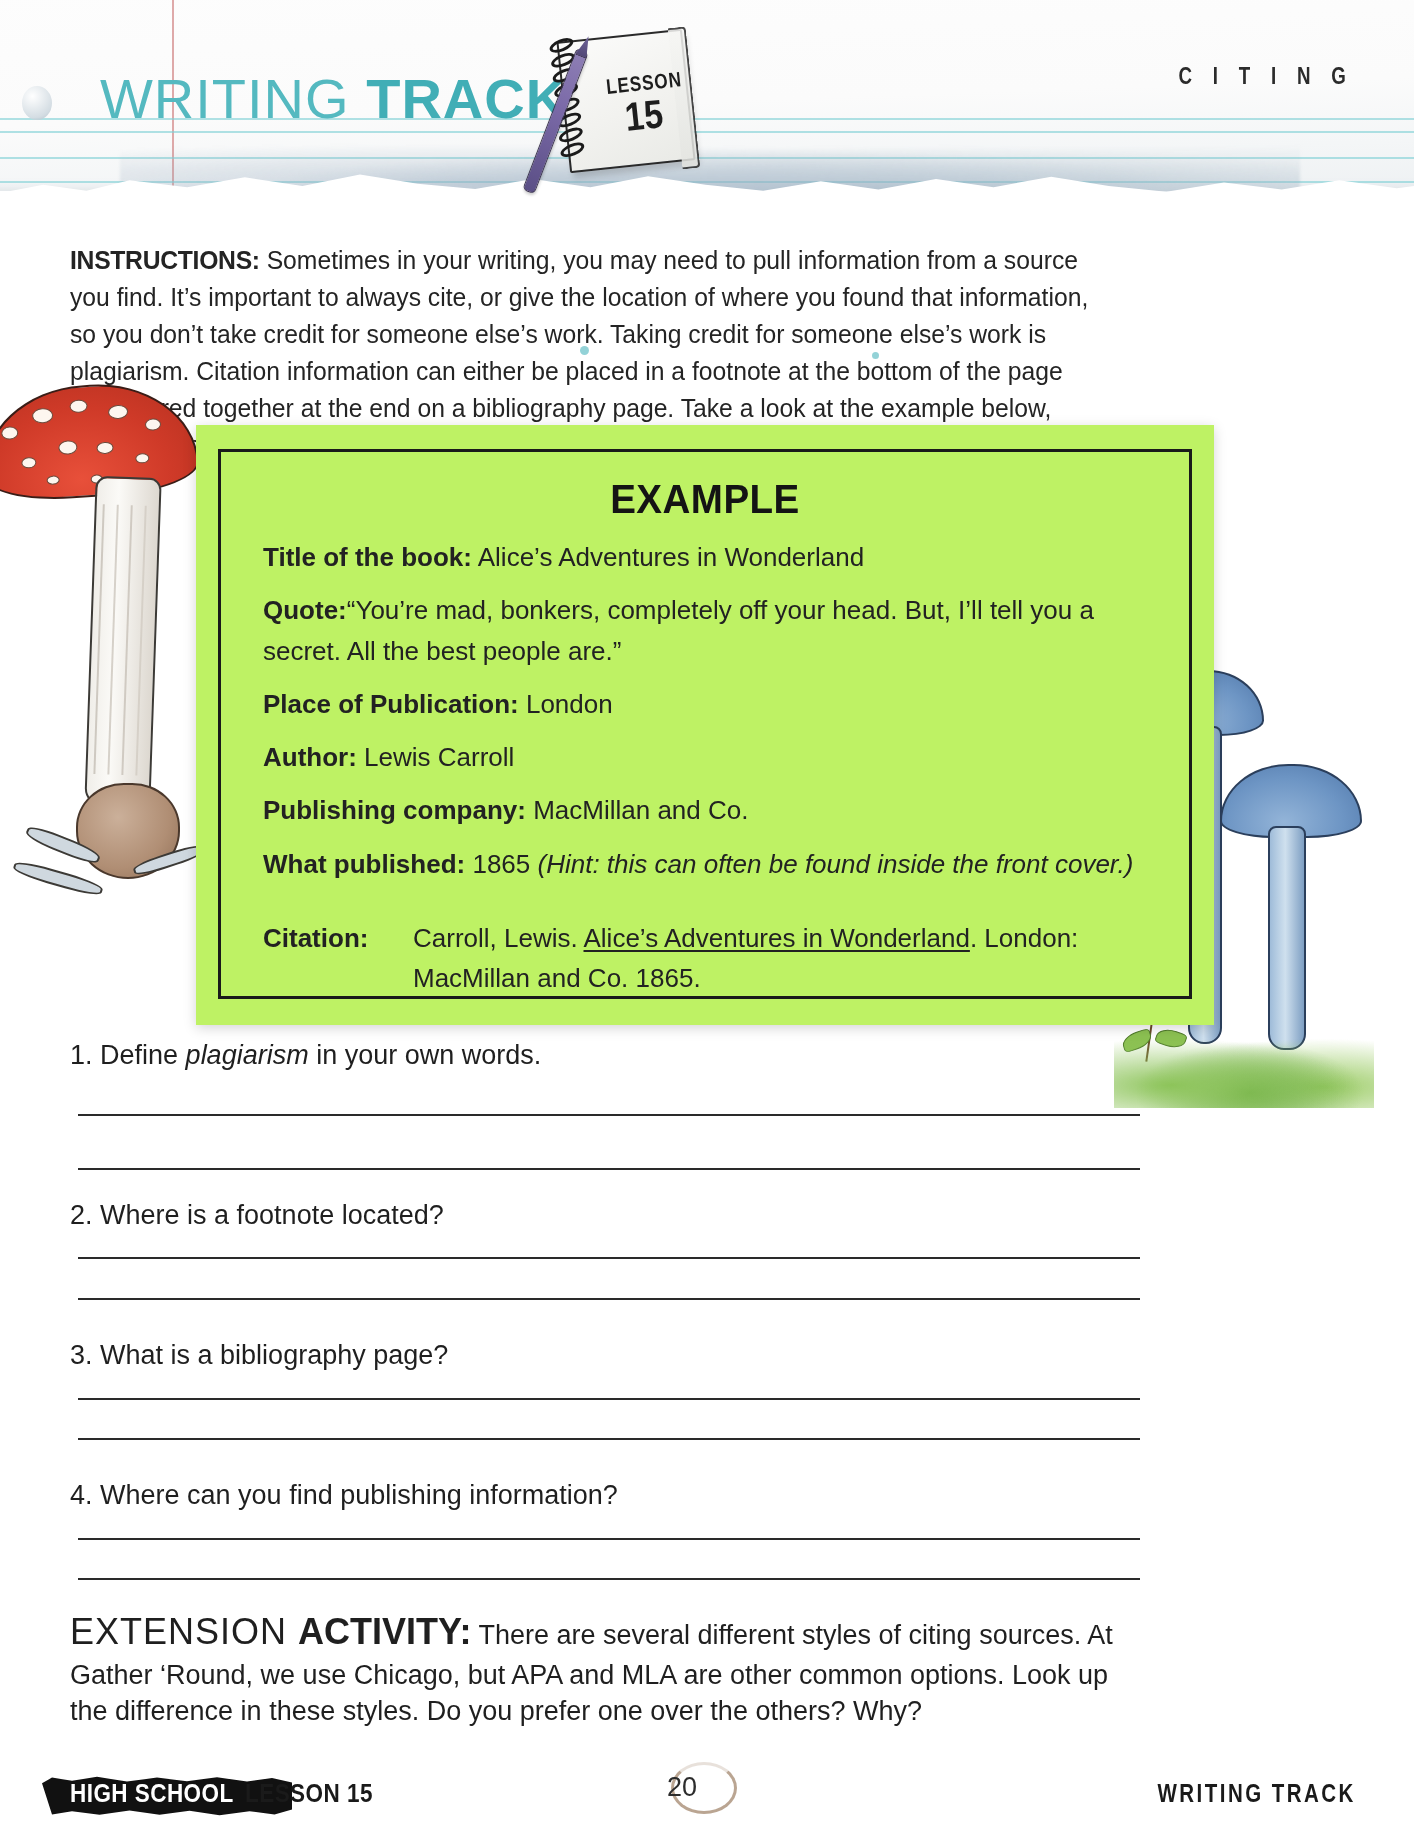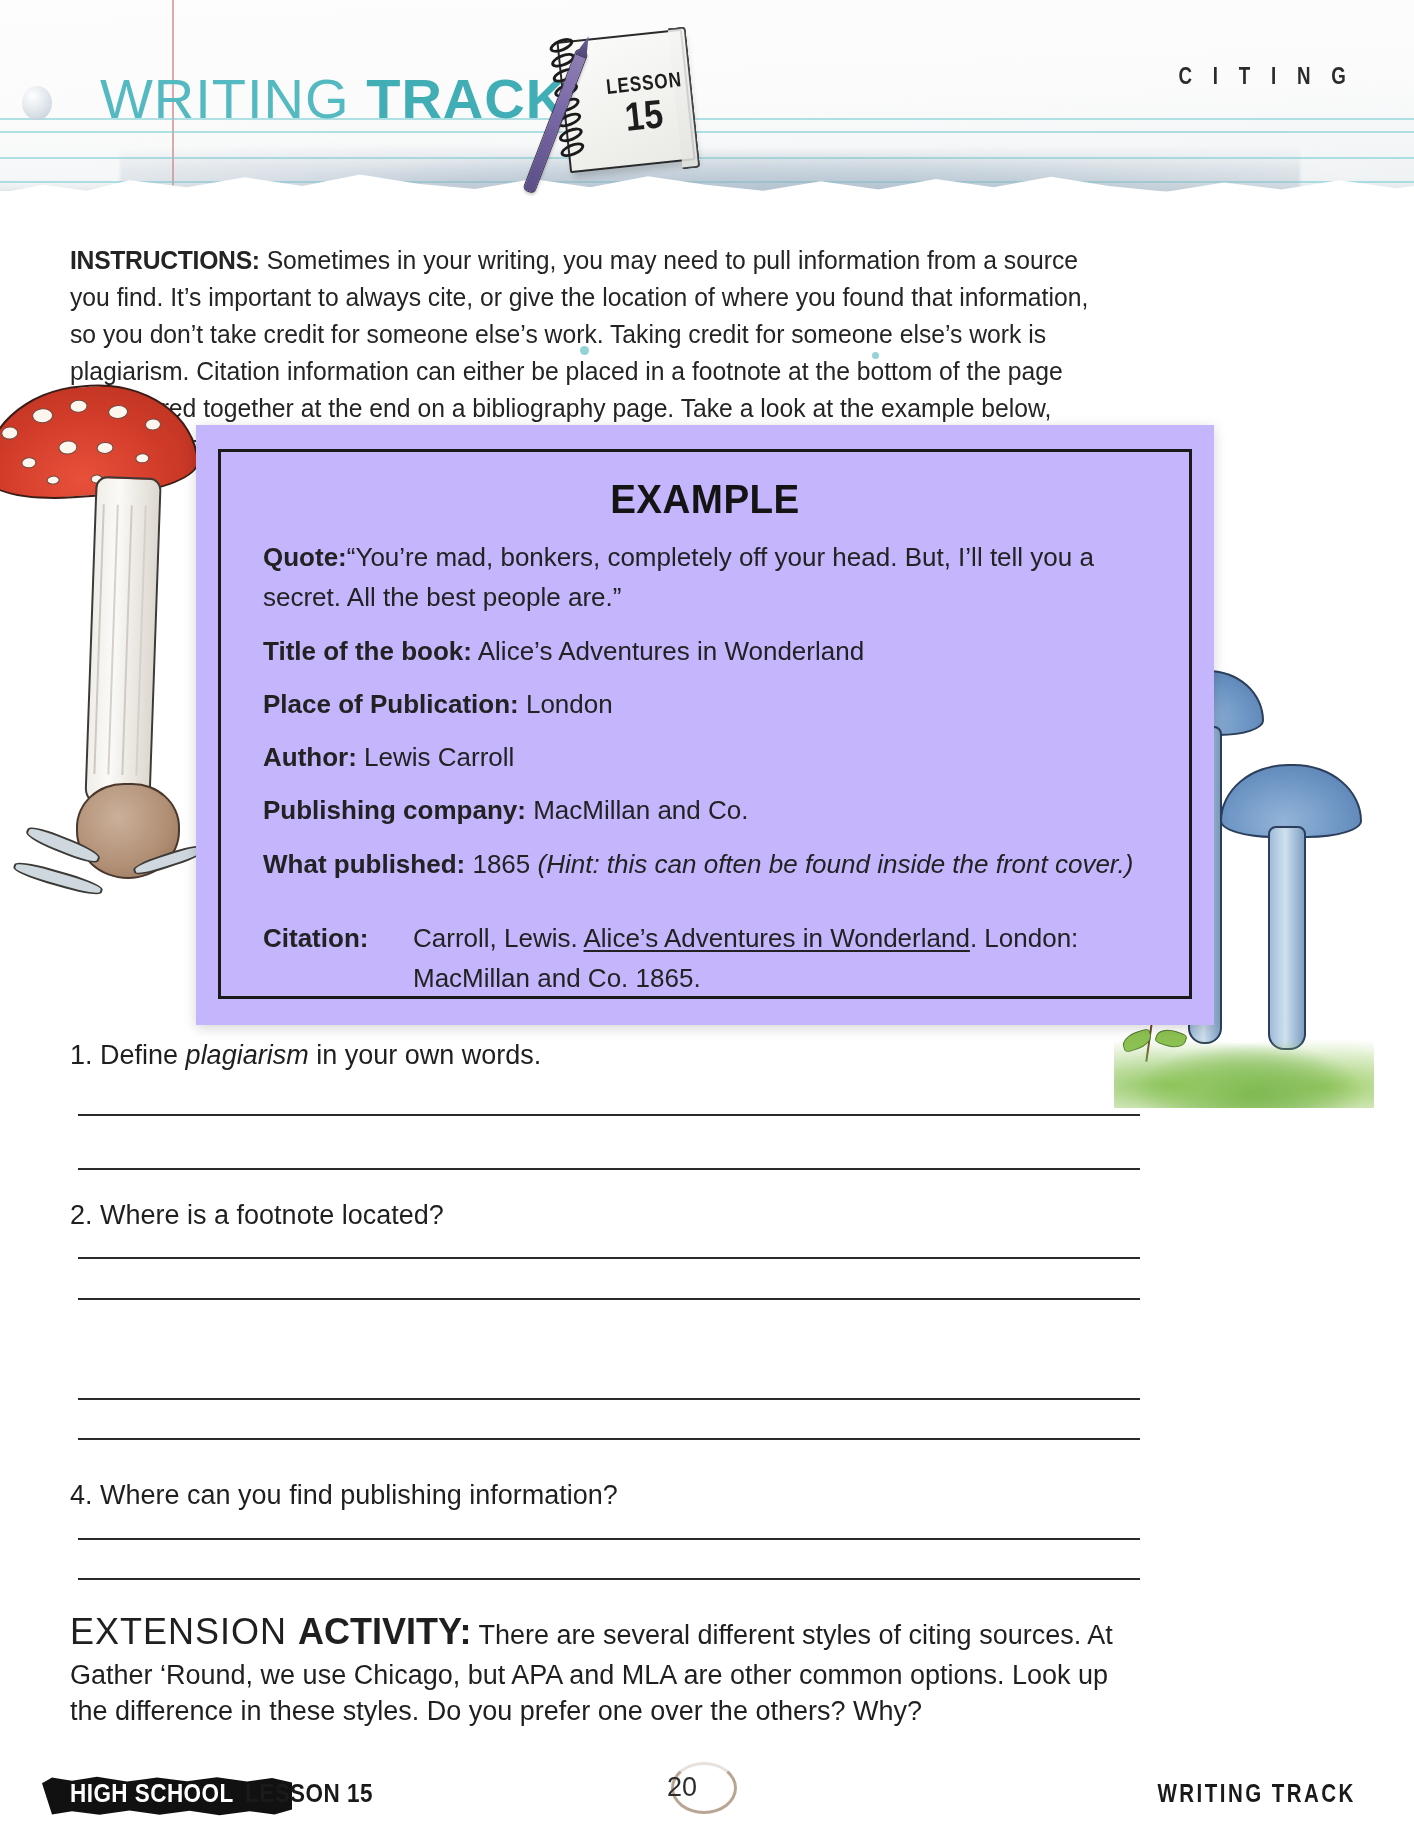--- a/index.html
+++ b/index.html
@@ -131,21 +131,21 @@
 
   .teal-blob { position:absolute; right:210px; top:572px; width:120px; height:96px;
     background: radial-gradient(ellipse at 40% 45%, rgba(73,176,185,.72), rgba(73,176,185,0) 66%),
                 radial-gradient(ellipse at 70% 60%, rgba(100,196,200,.55), rgba(100,196,200,0) 62%);
     filter: blur(1.5px); }
   .teal-speck { position:absolute; background:#6fc3c9; border-radius:50%; opacity:.75; }
 
   
   .example-card {
     position:absolute; left:196px; top:425px; width:1018px; height:600px;
-    background:#c4b5fd; box-shadow: 0 3px 12px rgba(0,0,0,.17);
+    background:#bef264; box-shadow: 0 3px 12px rgba(0,0,0,.17);
   }
   .example-inner {
     position:absolute; left:22px; top:24px; right:22px; bottom:26px;
     border:3px solid #1a1a1a;
   }
   .ex-title { text-align:center; font-size:41px; font-weight:800; letter-spacing:.5px;
     color:#141414; margin-top:24px; transform:scaleX(.94); }
   .ex-body { padding: 14px 42px 0 42px; font-size:26px; line-height:1.55; color:#222; }
   .ex-row { margin-bottom:13px; }
   .ex-row b { font-weight:800; }
@@ -273,25 +273,25 @@
     </div>
     <div class="grass"></div>
   </div>
 
   <div class="example-card">
     <div class="example-inner">
       <div class="ex-title">EXAMPLE</div>
       <div class="ex-body">
 
         <div class="ex-row">
+          <b>Title of the book:</b> <span>Alice’s Adventures in Wonderland</span>
+        </div>
+
+        <div class="ex-row">
           <b>Quote:</b><span>“You’re mad, bonkers, completely off your head. But, I’ll tell you a secret. All the best people are.”</span>
-        </div>
-
-        <div class="ex-row">
-          <b>Title of the book:</b> <span>Alice’s Adventures in Wonderland</span>
         </div>
 
         <div class="ex-row">
           <b>Place of Publication:</b> <span>London</span>
         </div>
 
         <div class="ex-row">
           <b>Author:</b> <span>Lewis Carroll</span>
         </div>
 
@@ -319,20 +319,24 @@
   <div class="ansline" style="left:78px;top:1114px;width:1062px;"></div>
   <div class="ansline" style="left:78px;top:1168px;width:1062px;"></div>
 
   <div class="q" style="top:1200px;">
     <span>2.</span>
     <span>Where is a footnote located?</span>
   </div>
   <div class="ansline" style="left:78px;top:1257px;width:1062px;"></div>
   <div class="ansline" style="left:78px;top:1298px;width:1062px;"></div>
 
+  <div class="q" style="top:1340px;">
+    <span>3.</span>
+    <span>What is a bibliography page?</span>
+  </div>
   <div class="ansline" style="left:78px;top:1398px;width:1062px;"></div>
   <div class="ansline" style="left:78px;top:1438px;width:1062px;"></div>
 
   <div class="q" style="top:1480px;">
     <span>4.</span>
     <span>Where can you find publishing information?</span>
   </div>
   <div class="ansline" style="left:78px;top:1538px;width:1062px;"></div>
   <div class="ansline" style="left:78px;top:1578px;width:1062px;"></div>
 

